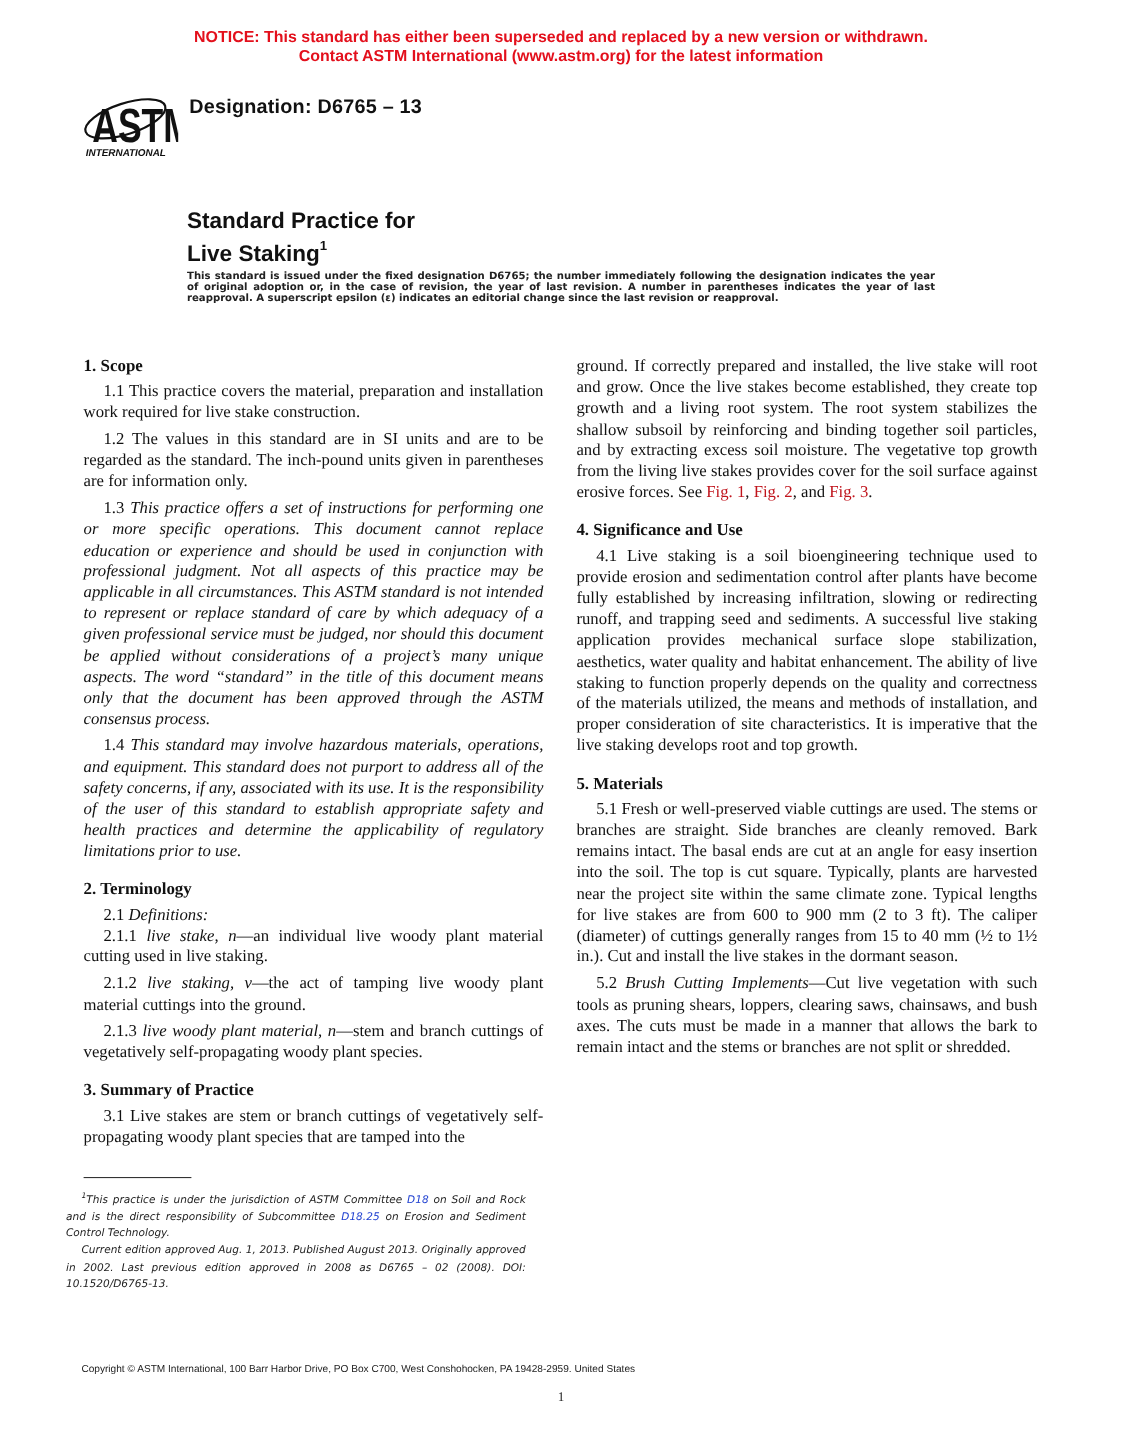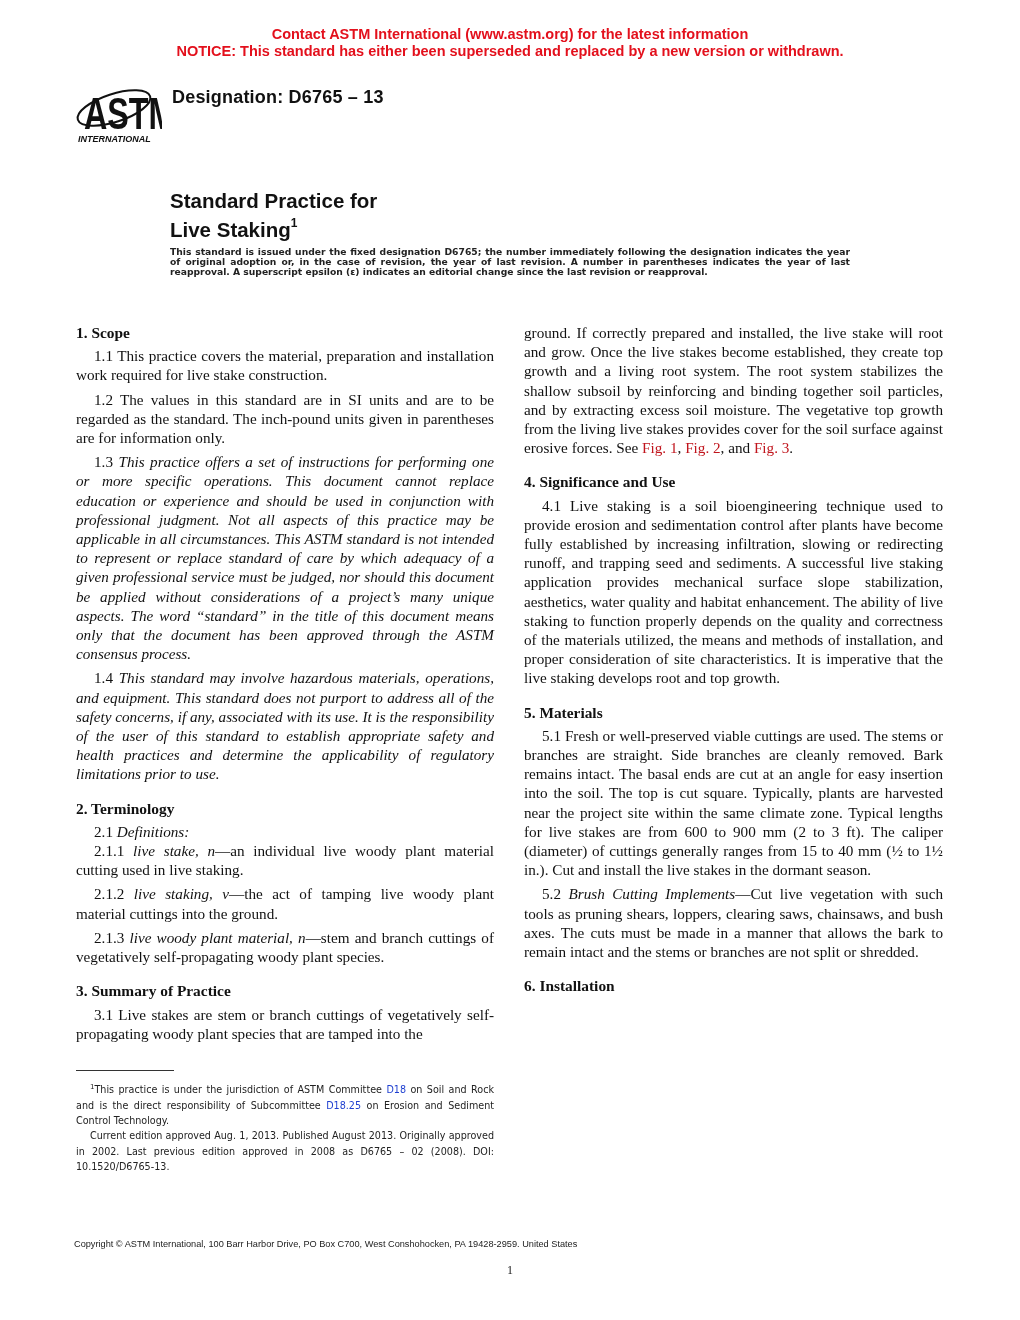--- a/index.html
+++ b/index.html
@@ -18,34 +18,34 @@
   .col-left { left: 76px; top: 323px; width: 418px; }
   .col-right { left: 524px; top: 323px; width: 419px; font-family: Liberation Serif, serif; }
   .col h2 { font-size: 15.4px; font-weight: bold; margin: 0 0 4px 0; line-height: 19.2px; }
   .col p { margin: 0 0 5px 0; text-align: justify; text-indent: 18px; }
   .col p.cont { text-indent: 0; }
   .col .gap { height: 10px; }
   .italic { font-style: italic; }
   .link { color: #c0141c; }
   .blue { color: #1e3fd0; }
   .fn-rule { position: absolute; left: 76px; top: 1070px; width: 98px; border-top: 1px solid #333; }
-  .footnote { position: absolute; left: 76px; top: 1080px; width: 418px; font-family: "DejaVu Sans", sans-serif;
-    font-size: 9.6px; line-height: 15.4px; color: #222; text-align: justify; }
+  .footnote { position: absolute; left: 60px; top: 1080px; width: 418px; font-family: "DejaVu Sans", sans-serif;
+    font-size: 9.6px; line-height: 15.4px; color: #222; text-align: justify; font-style: italic; }
   .footnote p { margin: 0; text-indent: 14px; }
   .footnote sup { font-size: 7px; }
   .copyright { position: absolute; left: 74px; top: 1239px; font-family: "Liberation Sans", sans-serif;
     font-size: 9.2px; color: #222; }
   .pagenum { position: absolute; left: 507px; top: 1263px; font-family: "Liberation Serif", serif; font-size: 12px; color: #222; }
 </style>
 </head>
 <body>
 
 <div class="notice">
+  <div>NOTICE: This standard has either been superseded and replaced by a new version or withdrawn.</div>
   <div>Contact ASTM International (www.astm.org) for the latest information</div>
-  <div>NOTICE: This standard has either been superseded and replaced by a new version or withdrawn.</div>
 </div>
 
 <div class="logo">
   <svg width="90" height="74" viewBox="0 0 90 74">
     <ellipse cx="42" cy="36" rx="38" ry="14" fill="none" stroke="#111" stroke-width="2" transform="rotate(-18 42 36)"></ellipse>
     <text x="14" y="50" font-family="Liberation Sans, sans-serif" font-weight="bold" font-size="38" fill="#111" transform="scale(0.85,1.15)">ASTM</text>
     <text x="6" y="70" font-family="Liberation Sans, sans-serif" font-weight="bold" font-style="italic" font-size="9" fill="#111">INTERNATIONAL</text>
   </svg>
 </div>
 
@@ -84,17 +84,16 @@
 <div class="col col-right">
   <p class="cont"><span>ground. If correctly prepared and installed, the live stake will root and grow. Once the live stakes become established, they create top growth and a living root system. The root system stabilizes the shallow subsoil by reinforcing and binding together soil particles, and by extracting excess soil moisture. The vegetative top growth from the living live stakes provides cover for the soil surface against erosive forces. See </span><span class="link">Fig. 1</span><span>, </span><span class="link">Fig. 2</span><span>, and </span><span class="link">Fig. 3</span><span>.</span></p>
   <div class="gap"></div>
   <h2>4.  Significance and Use</h2>
   <p>4.1  Live staking is a soil bioengineering technique used to provide erosion and sedimentation control after plants have become fully established by increasing infiltration, slowing or redirecting runoff, and trapping seed and sediments. A successful live staking application provides mechanical surface slope stabilization, aesthetics, water quality and habitat enhancement. The ability of live staking to function properly depends on the quality and correctness of the materials utilized, the means and methods of installation, and proper consideration of site characteristics. It is imperative that the live staking develops root and top growth.</p>
   <div class="gap"></div>
   <h2>5.  Materials</h2>
   <p>5.1  Fresh or well-preserved viable cuttings are used. The stems or branches are straight. Side branches are cleanly removed. Bark remains intact. The basal ends are cut at an angle for easy insertion into the soil. The top is cut square. Typically, plants are harvested near the project site within the same climate zone. Typical lengths for live stakes are from 600 to 900 mm (2 to 3 ft). The caliper (diameter) of cuttings generally ranges from 15 to 40 mm (½ to 1½ in.). Cut and install the live stakes in the dormant season.</p>
   <p><span>5.2 </span><span class="italic">Brush Cutting Implements</span><span>—Cut live vegetation with such tools as pruning shears, loppers, clearing saws, chainsaws, and bush axes. The cuts must be made in a manner that allows the bark to remain intact and the stems or branches are not split or shredded.</span></p>
   <div class="gap"></div>
-  <h2>6.  Installation</h2>
 </div>
 
 <div class="copyright">Copyright © ASTM International, 100 Barr Harbor Drive, PO Box C700, West Conshohocken, PA 19428-2959. United States</div>
 <div class="pagenum">1</div>
 
 </body></html>

